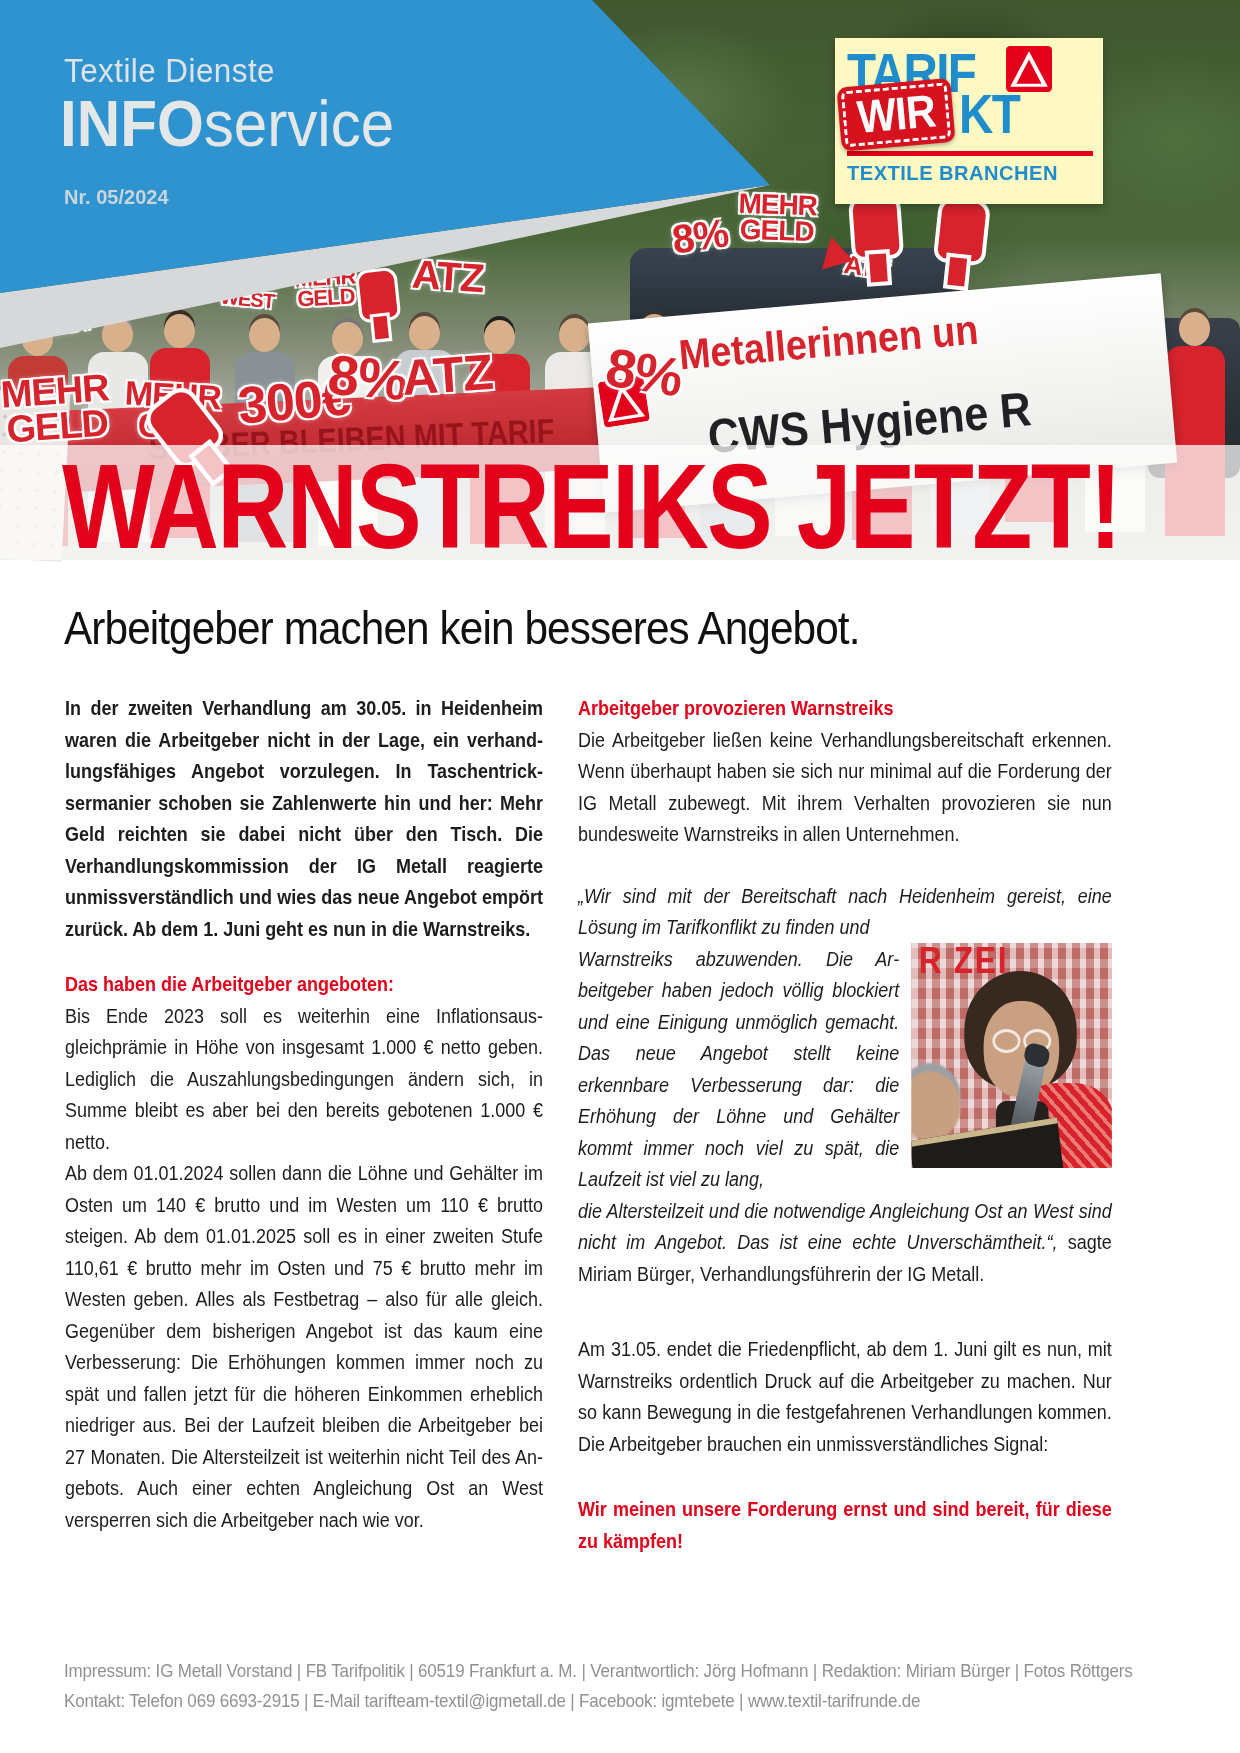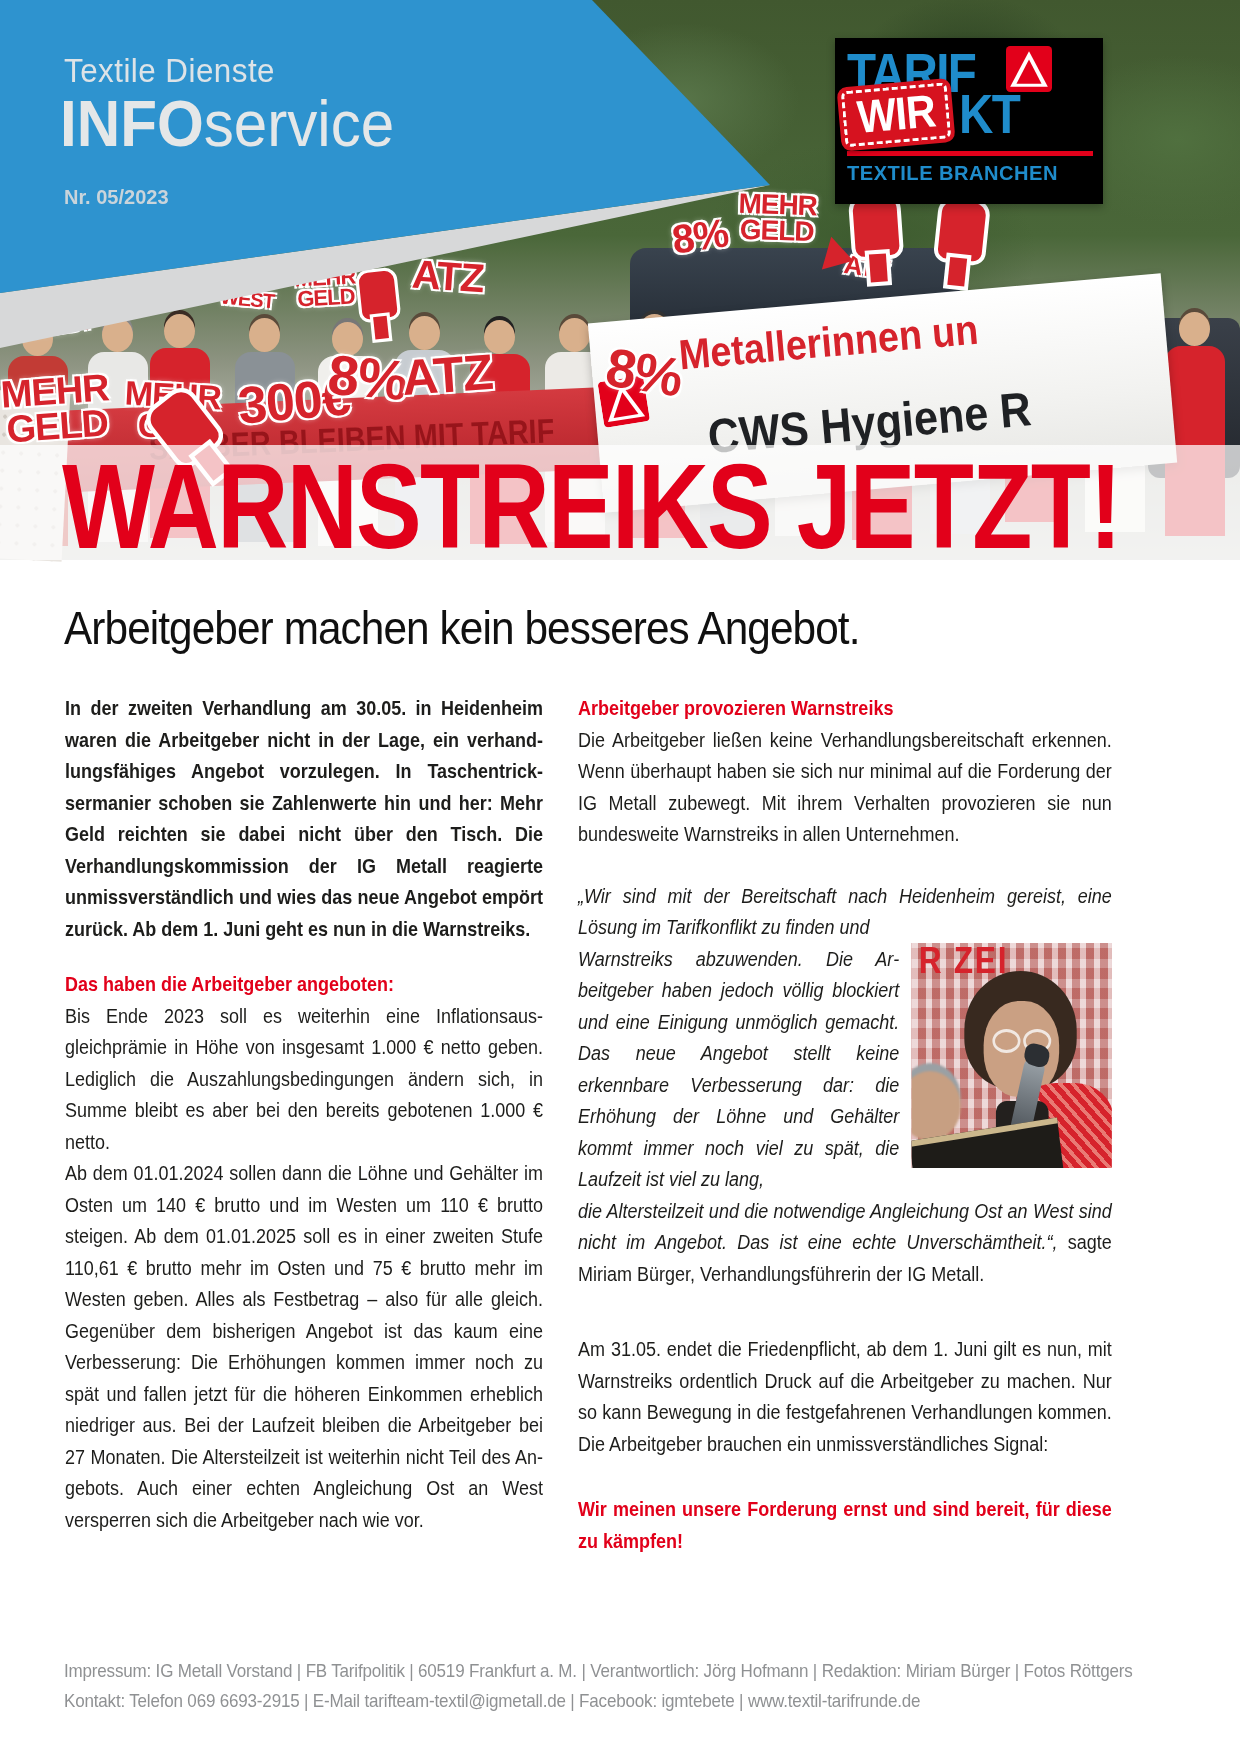--- a/index.html
+++ b/index.html
@@ -96,21 +96,21 @@
         clip-path:polygon(0px 0px, 592px 0px, 770px 185px, 0px 293px);}
   .kicker{position:absolute;left:64px;top:52px;font-size:33px;color:#dde3e7;letter-spacing:.5px;
         transform:scaleX(.95);transform-origin:left;}
   .mast-title{position:absolute;left:60px;top:92px;font-size:64px;color:#e4e7e8;line-height:1;
         transform:scaleX(.94);transform-origin:left;white-space:nowrap;}
   .mast-title .b{font-weight:800;}
   .mast-title .l{font-weight:300;}
   .issue{position:absolute;left:64px;top:186px;font-size:20px;font-weight:700;color:#c9d4db;}
 
   
-  .logo{position:absolute;left:835px;top:38px;width:268px;height:166px;background:#000000;z-index:4;
+  .logo{position:absolute;left:835px;top:38px;width:268px;height:166px;background:#fef9c3;z-index:4;
         box-shadow:0 3px 8px rgba(0,0,0,.28);padding:8px 10px 10px 12px;box-sizing:border-box;}
   .logo-row1{display:flex;align-items:flex-start;gap:8px;}
   .logo-tarif{font-size:56px;font-weight:800;color:#1f8ccb;line-height:.95;letter-spacing:-2px;
         transform:scaleX(.85);transform-origin:left;}
   .logo-row2{display:flex;align-items:center;margin-top:-18px;position:relative;z-index:1;}
   .stamp{display:inline-block;background:#d6121f;border-radius:10px;padding:4px 14px 6px 14px;
         outline:3px dashed #fff;outline-offset:-7px;transform:rotate(-5deg) translateX(-8px);
         box-shadow:0 2px 4px rgba(0,0,0,.3);}
   .stamp span{font-size:46px;font-weight:800;color:#fff;letter-spacing:-1px;display:inline-block;
         transform:scaleX(.9);}
@@ -249,21 +249,21 @@
     <div class="pennant"></div>
     <div class="lace"></div>
   </div>
 
   <div class="gray-wedge"></div>
   <div class="blue-shape"></div>
   <div class="kicker" style="z-index:4;">Textile Dienste</div>
   <div class="mast-title" style="z-index:4;">
     <span class="b">INFO</span><span class="l">service</span>
   </div>
-  <div class="issue" style="z-index:4;">Nr. 05/2023</div>
+  <div class="issue" style="z-index:4;">Nr. 05/2024</div>
 
   <div class="logo">
     <div class="logo-row1">
       <span class="logo-tarif">TARIF</span>
       <span>
         <svg class="igm-logo" width="46" height="46" viewBox="0 0 44 44">
           <rect width="44" height="44" rx="4" fill="#e2001a"></rect>
           <path d="M22 5 L40 39 H4 Z" fill="#ffffff"></path>
           <path d="M22 13 L34 36 H10 Z" fill="#e2001a"></path>
         </svg>

